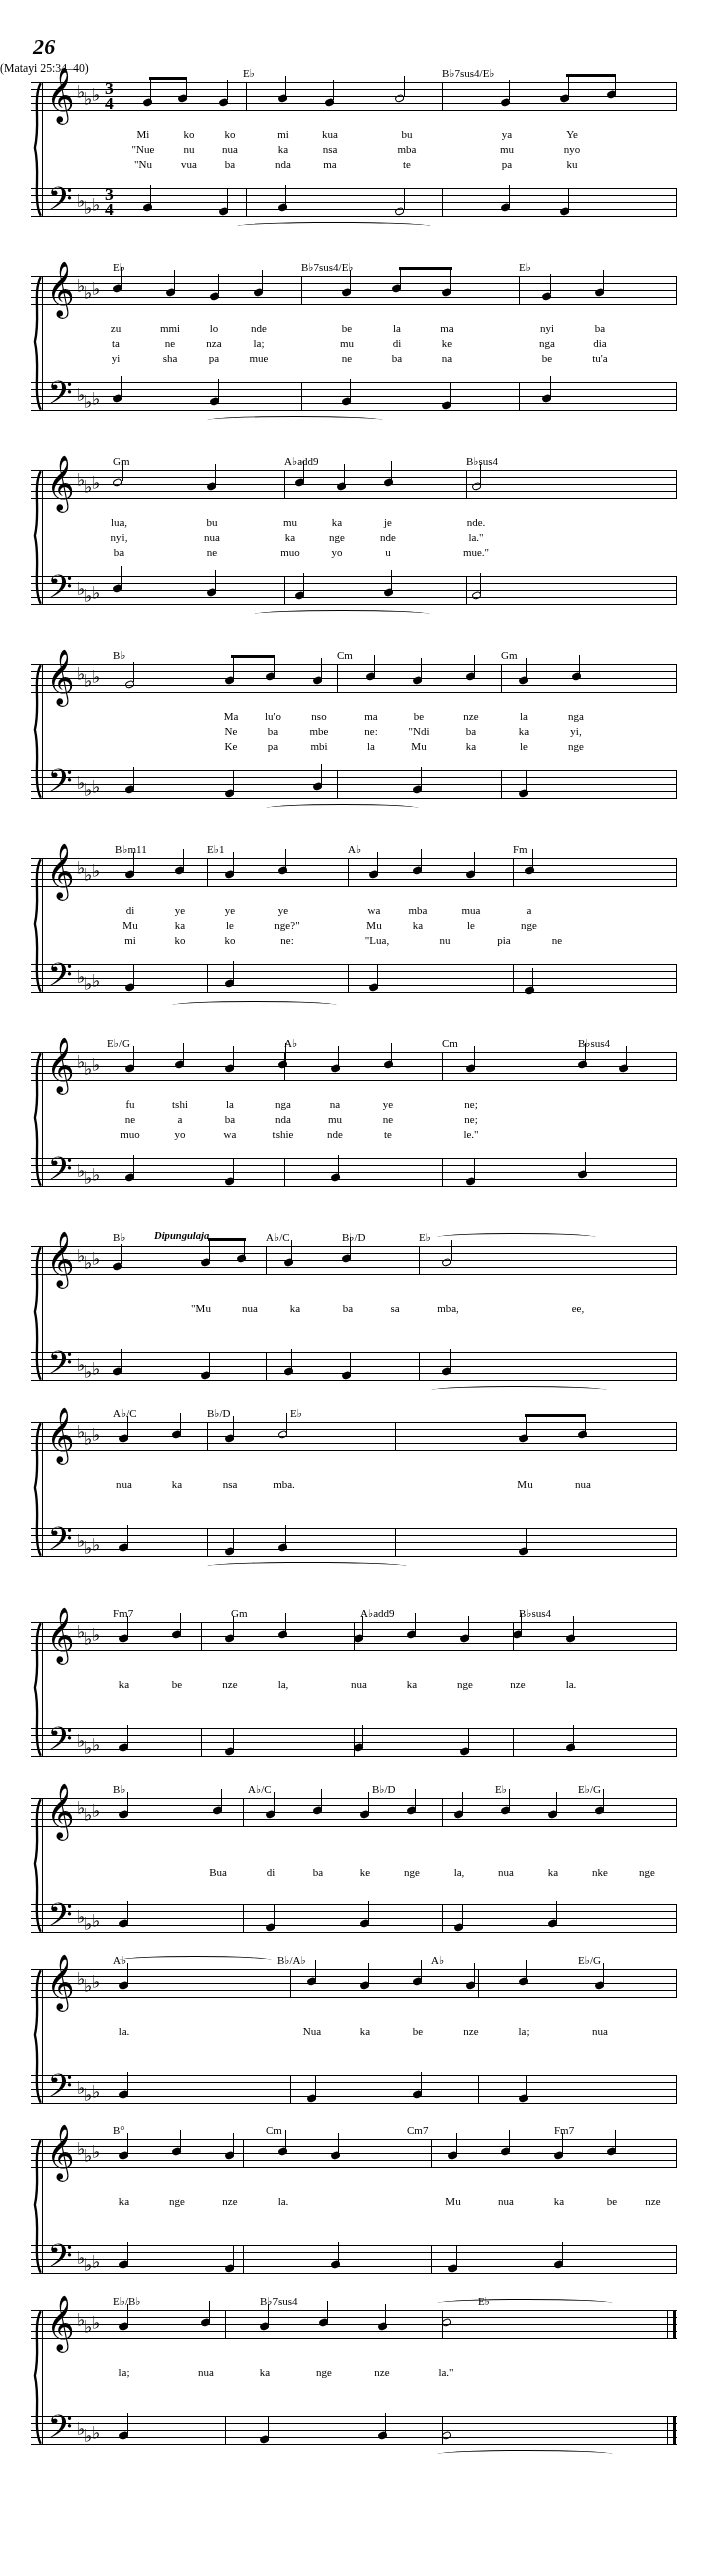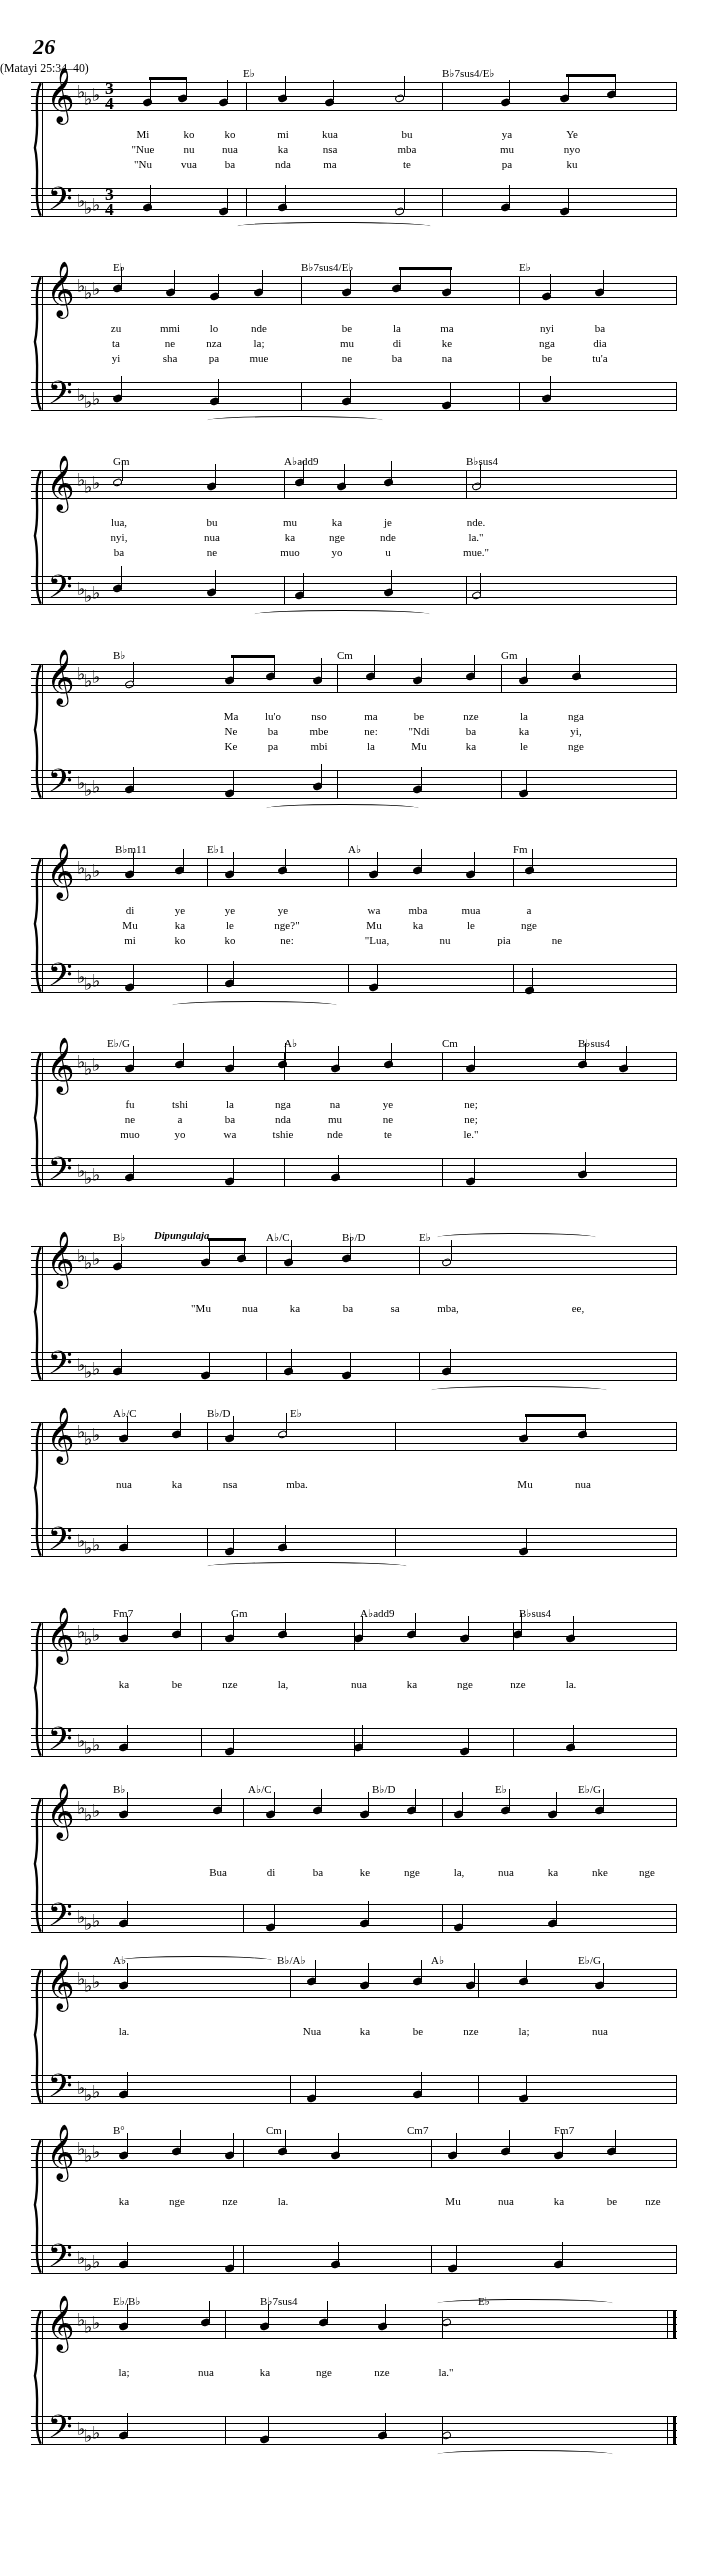--- a/index.html
+++ b/index.html
@@ -856,21 +856,21 @@
       <div class="stem" style="left:202px; top:107px; height:20.6px;"></div>
       <div class="nh" style="left:247px; top:122px;"></div>
       <div class="stem" style="left:254px; top:103px; height:20.6px;"></div>
       <div class="nh" style="left:488px; top:126px;"></div>
       <div class="stem" style="left:495px; top:107px; height:20.6px;"></div>
       <div class="slurtop" style="left:176px; top:140px; width:200px;"></div>
       <div class="lyricline" style="top:56px;">
         <span class="syl" style="left:93px;">nua</span>
         <span class="syl" style="left:146px;">ka</span>
         <span class="syl" style="left:199px;">nsa</span>
-        <span class="syl" style="left:253px;margin-left:13px;">mba.</span>
+        <span class="syl" style="left:253px;">mba.</span>
         <span class="syl" style="left:494px;">Mu</span>
         <span class="syl" style="left:552px;">nua</span>
       </div>
     </div>
   </div>
 
   <div class="system" style="top:1622px;">
     <div class="staff-block" style="height:153px;">
       <div class="brace" style="top:0px;">
         <svg width="15.3" height="135" viewBox="0 0 26 230">

